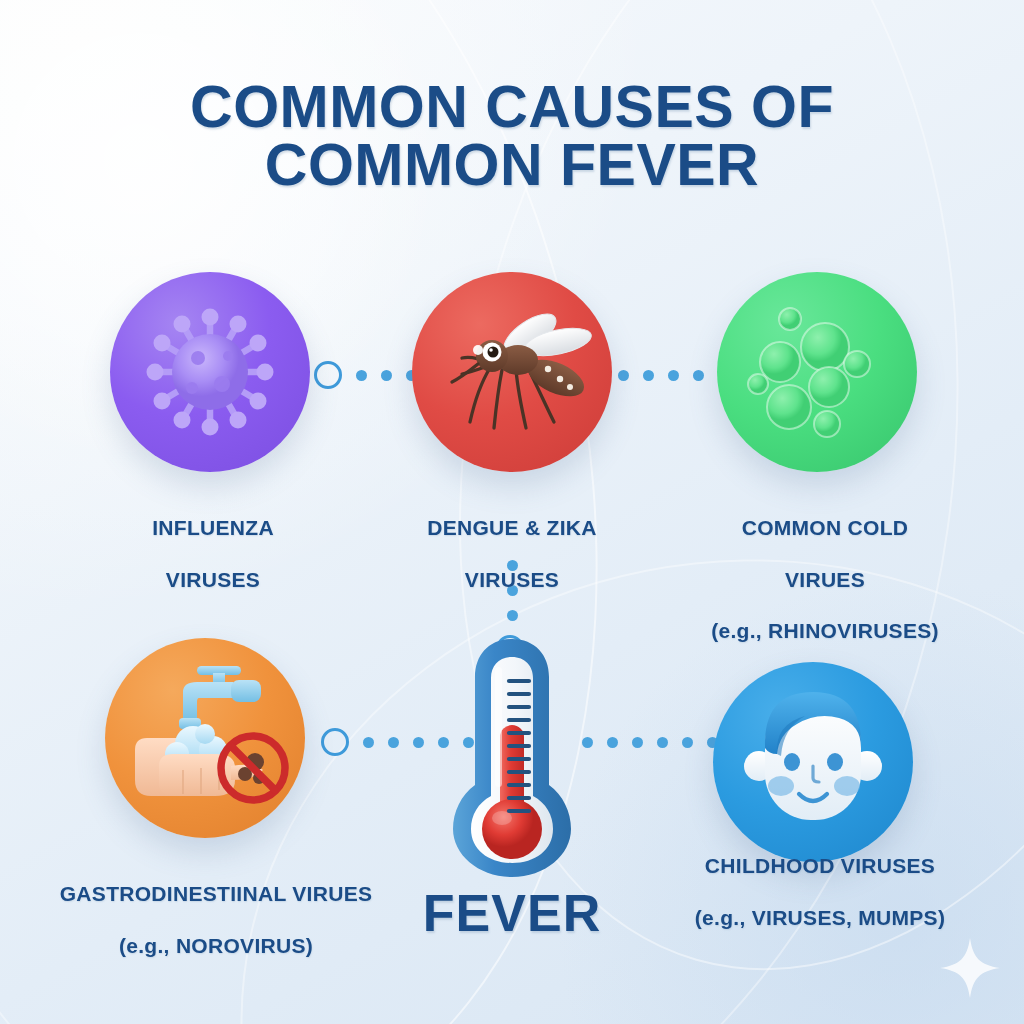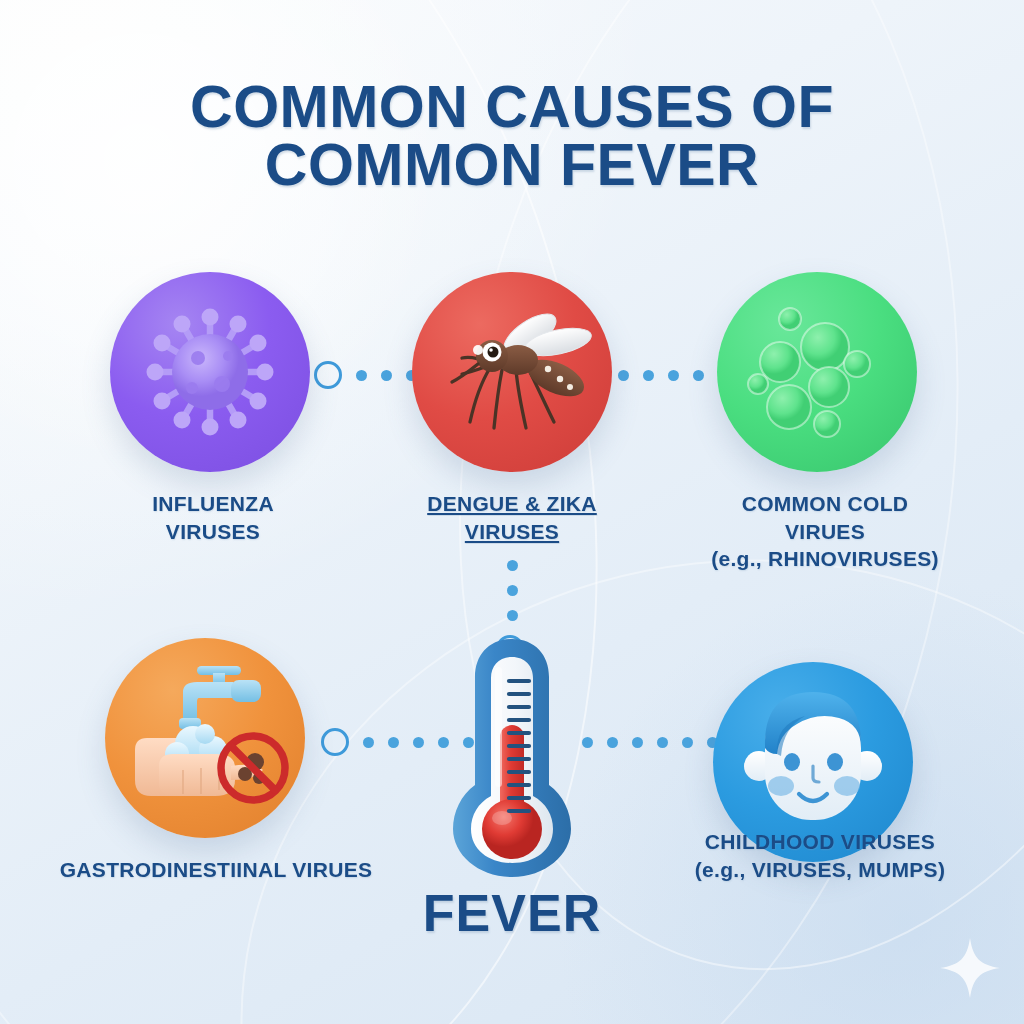--- a/index.html
+++ b/index.html
@@ -110,21 +110,21 @@
   .label {
     position: absolute;
     text-align: center;
     color: #1b4c87;
     font-weight: 800;
     font-size: 21px;
     line-height: 1.32;
     letter-spacing: 0.3px;
     text-shadow: 0.5px 1px 1.5px rgba(130,160,190,0.28);
   }
-  .label span { display: block; }
+  .label span { display: block; margin-top: 24px; }
 
   .fever-label {
     position: absolute;
     left: 0; right: 0;
     top: 883px;
     text-align: center;
     color: #1b4c87;
     font-weight: 900;
     font-size: 52px;
     letter-spacing: 1px;
@@ -308,21 +308,21 @@
       <circle cx="80" cy="84" r="16" fill="url(#bodyg)"></circle>
 
       <path d="M66 92 C56 100 48 106 40 110" stroke="#4a3326" stroke-width="3.3" fill="none" stroke-linecap="round"></path>
 
       <circle cx="80" cy="80" r="9.5" fill="#ffffff"></circle>
       <circle cx="81" cy="80" r="5.5" fill="#241a12"></circle>
       <circle cx="79" cy="78" r="1.8" fill="#ffffff"></circle>
       <circle cx="66" cy="78" r="5" fill="#ffffff" opacity="0.92"></circle>
     </svg>
   </div>
-  <div class="label" style="left:347px; top:490px; width:330px;text-decoration:underline;">
+  <div class="label" style="left:347px; top:490px; width:330px;">
     <span>DENGUE &amp; ZIKA</span>
     <span>VIRUSES</span>
   </div>
 
   <div class="node" style="left:717px; top:272px;">
     <div class="circle c-green"></div>
     <svg viewBox="0 0 200 200">
       <defs>
         <radialGradient id="cellg" cx="35%" cy="30%">
           <stop offset="0%" stop-color="#8ef0ad"></stop>
@@ -400,20 +400,21 @@
         <circle cx="140" cy="136" r="7"></circle>
         <circle cx="154" cy="140" r="6"></circle>
       </g>
 
       <circle cx="148" cy="130" r="32" fill="none" stroke="#cc2b2b" stroke-width="7.5"></circle>
       <line x1="126" y1="108" x2="170" y2="152" stroke="#cc2b2b" stroke-width="7.5" stroke-linecap="round"></line>
     </svg>
   </div>
   <div class="label" style="left:16px; top:856px; width:400px;">
     <span>GASTRODINESTIINAL VIRUES</span>
+    <span>(e.g., NOROVIRUS)</span>
   </div>
 
   <div class="node" style="left:713px; top:662px;">
     <div class="circle c-blue"></div>
     <svg viewBox="0 0 200 200">
       <defs>
         <linearGradient id="faceg" x1="0" y1="0" x2="0" y2="1">
           <stop offset="0%" stop-color="#ffffff"></stop>
           <stop offset="100%" stop-color="#e2edf6"></stop>
         </linearGradient>

